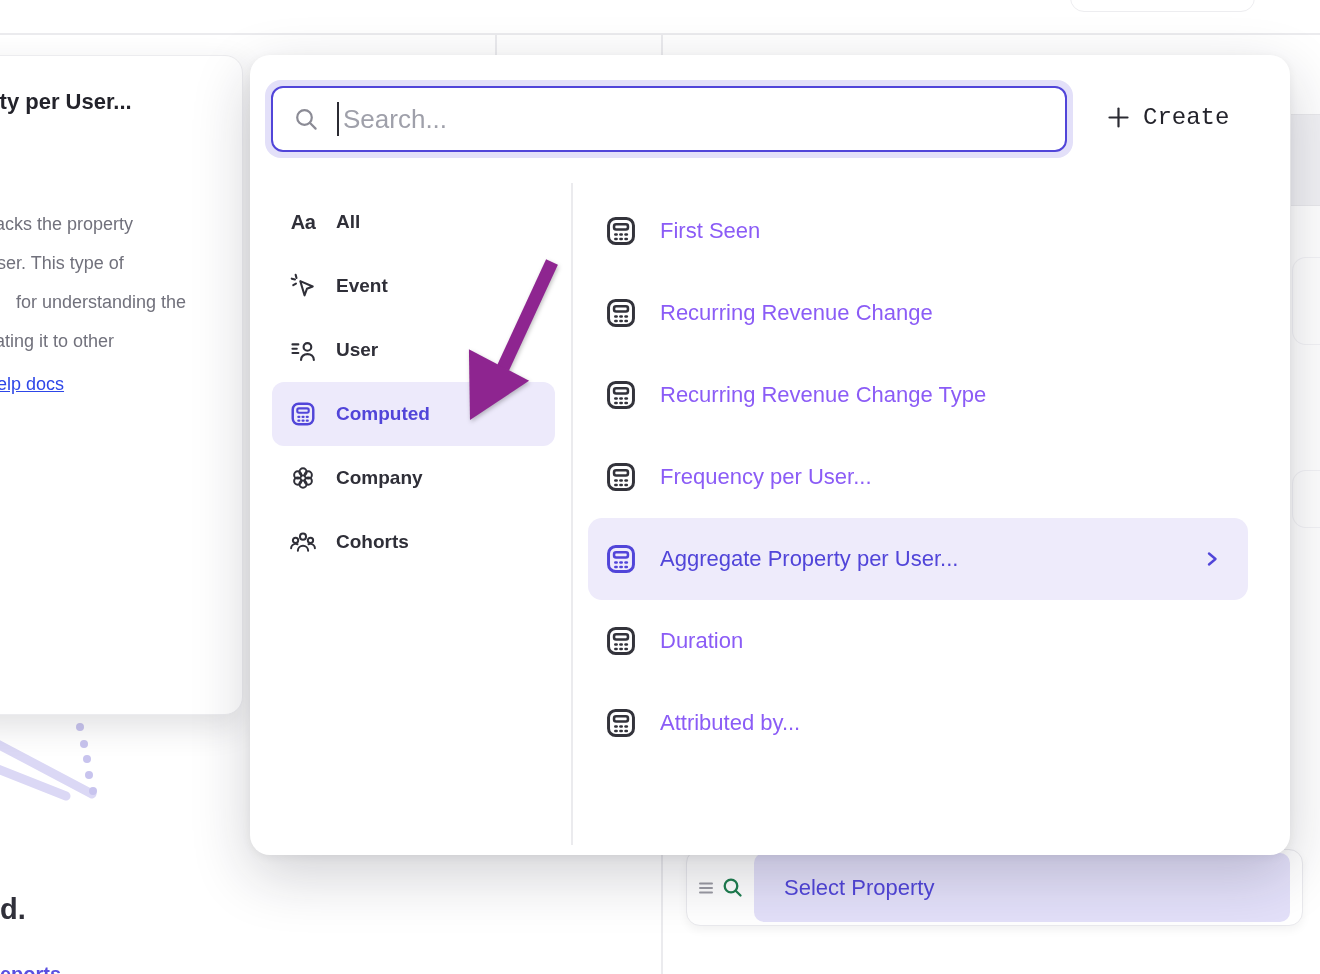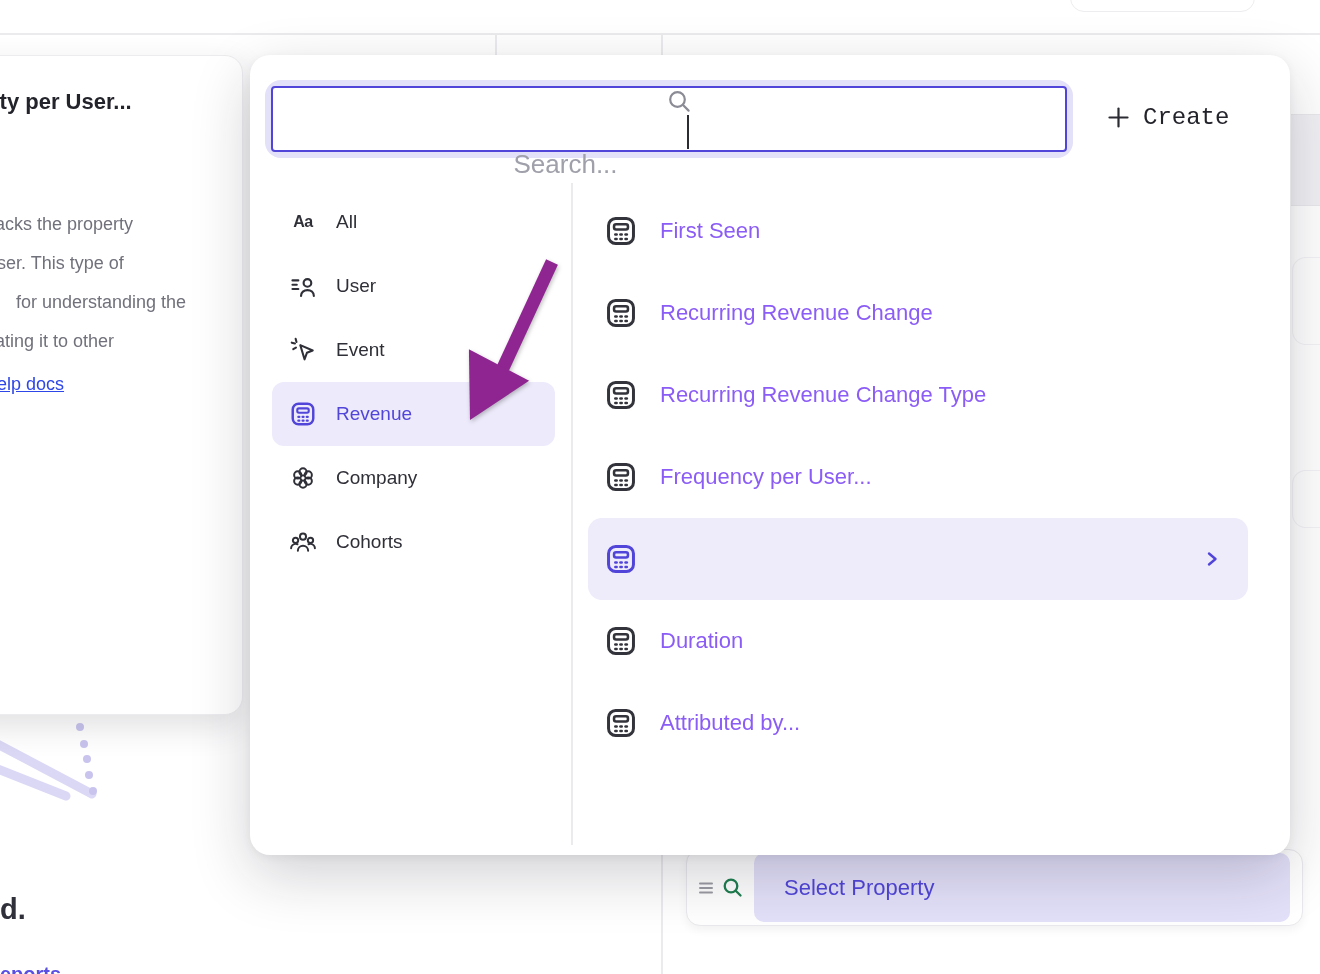--- a/index.html
+++ b/index.html
@@ -47,40 +47,40 @@
                display:flex; align-items:center; cursor:pointer; }
   #prop-pill span { margin-left:30px; font-size:22px; color:#5145d9; font-weight:500; }
 
   
   #modal { left:250px; top:55px; width:1040px; height:800px; background:#fff; border-radius:20px;
            z-index:10; box-shadow:0 20px 60px rgba(25,25,45,.20), 0 2px 10px rgba(0,0,0,.06); }
 
   #search-glow { position:absolute; left:15px; top:25px; width:808px; height:78px;
                  background:#e3e0f9; border-radius:16px; }
   #search-box { position:absolute; inset:6px; background:#fff; border:2px solid #5145d9;
-                border-radius:4px; display:flex; align-items:center; padding-left:20px;flex-direction:column; }
+                border-radius:12px; display:flex; align-items:center; padding-left:20px; }
   #search-box .mag { width:27px; height:27px; flex:none; }
   #search-caret { width:2px; height:34px; background:#2b2b33; margin-left:17px; flex:none; }
   #search-input { border:none; outline:none; flex:1; font-size:26px; color:#2b2b33;
                   font-family:"Liberation Sans",sans-serif; margin-left:4px; background:transparent; }
   #search-input::placeholder { color:#9fa0aa; }
 
   #create-btn { position:absolute; left:857px; top:42px; height:40px; display:flex;
                 align-items:center; gap:13px; cursor:pointer;font-family:Liberation Mono, monospace; }
   #create-btn span { font-size:24px; color:#23232b; font-weight:500; }
 
   #cat-col { position:absolute; left:22px; top:135px; width:283px; }
   .cat { height:64px; display:flex; align-items:center; padding-left:16px; gap:18px;
          border-radius:12px; cursor:pointer; color:#33333b; }
   .cat .cicon { width:30px; height:30px; flex:none; display:flex; align-items:center;
                 justify-content:center; color:#2f2f38; }
-  .cat .clabel { font-size:19px; font-weight:400; color:#2f2f38; }
+  .cat .clabel { font-size:19px; font-weight:700; color:#2f2f38; }
   .cat.active { background:#edeafb; }
   .cat.active .clabel, .cat.active .cicon { color:#5145d9; }
-  .aa-glyph { font-size:16px; font-weight:600; letter-spacing:-0.5px; }
+  .aa-glyph { font-size:20px; font-weight:600; letter-spacing:-0.5px; }
 
   #modal-divider { position:absolute; left:321px; top:128px; width:1.5px; height:662px;
                    background:#ebebee; }
 
   #item-col { position:absolute; left:338px; top:135px; width:660px; }
   .row { height:82px; display:flex; align-items:center; padding-left:16px; gap:22px;
          border-radius:14px; cursor:pointer; position:relative; color:#33333b; }
   .row .calc { width:34px; height:34px; flex:none; color:#33333b; }
   .row .rlabel { font-size:22px; font-weight:500; color:#8b5cf6; }
   .row.selected { background:#eeebfb; }
@@ -164,55 +164,55 @@
 
   <div id="cat-col">
     <div class="cat">
       <span class="cicon">
         <span class="aa-glyph">Aa</span>
       </span>
       <span class="clabel">All</span>
     </div>
     <div class="cat">
       <span class="cicon">
+        <svg width="26" height="26" viewBox="0 0 24 24" fill="none" stroke="currentColor" stroke-width="1.9" stroke-linecap="round" stroke-linejoin="round">
+          <path d="M5.2 1.6l.8 3"></path>
+            <path d="M1.6 5.2l3 .8"></path>
+            <path d="M3 11.2l2.5-1.5"></path>
+          <polygon points="9.5,7.5 21,12.4 15.6,14.6 13.4,20.6"></polygon>
+        </svg>
+      </span>
+      <span class="clabel">Event</span>
+    </div>
+    <div class="cat">
+      <span class="cicon">
         <svg width="27" height="27" viewBox="0 0 24 24" fill="none" stroke="currentColor" stroke-width="1.9" stroke-linecap="round">
           <line x1="2.2" y1="6.6" x2="7.4" y2="6.6"></line>
             <line x1="2.2" y1="10.4" x2="6" y2="10.4"></line>
             <line x1="2.2" y1="14.2" x2="7.4" y2="14.2"></line>
           <circle cx="15.5" cy="8.8" r="3.4"></circle>
           <path d="M9.8 20.4c0-3.2 2.6-5.2 5.7-5.2s5.7 2 5.7 5.2"></path>
         </svg>
       </span>
       <span class="clabel">User</span>
     </div>
-    <div class="cat">
-      <span class="cicon">
-        <svg width="26" height="26" viewBox="0 0 24 24" fill="none" stroke="currentColor" stroke-width="1.9" stroke-linecap="round" stroke-linejoin="round">
-          <path d="M5.2 1.6l.8 3"></path>
-            <path d="M1.6 5.2l3 .8"></path>
-            <path d="M3 11.2l2.5-1.5"></path>
-          <polygon points="9.5,7.5 21,12.4 15.6,14.6 13.4,20.6"></polygon>
-        </svg>
-      </span>
-      <span class="clabel">Event</span>
-    </div>
     <div class="cat active">
       <span class="cicon">
         <svg width="28" height="28" viewBox="0 0 24 24">
           <rect x="3.2" y="3.2" width="17.6" height="17.6" rx="5" fill="none" stroke="currentColor" stroke-width="2.1"></rect>
           <rect x="7.1" y="7.2" width="9.8" height="3.7" rx="1.4" fill="none" stroke="currentColor" stroke-width="1.8"></rect>
           <rect x="7.1" y="13.5" width="2.7" height="1.9" rx="0.9" fill="currentColor"></rect>
           <rect x="10.7" y="13.5" width="2.7" height="1.9" rx="0.9" fill="currentColor"></rect>
           <rect x="14.3" y="13.5" width="2.7" height="1.9" rx="0.9" fill="currentColor"></rect>
           <rect x="7.1" y="16.7" width="2.7" height="1.9" rx="0.9" fill="currentColor"></rect>
           <rect x="10.7" y="16.7" width="2.7" height="1.9" rx="0.9" fill="currentColor"></rect>
           <rect x="14.3" y="16.7" width="2.7" height="1.9" rx="0.9" fill="currentColor"></rect>
         </svg>
       </span>
-      <span class="clabel">Revenue</span>
+      <span class="clabel">Computed</span>
     </div>
     <div class="cat">
       <span class="cicon">
         <svg width="28" height="28" viewBox="0 0 24 24" fill="none" stroke="currentColor" stroke-width="1.7">
           <circle cx="12" cy="6.8" r="3.1"></circle>
             <circle cx="16.5" cy="9.4" r="3.1"></circle>
             <circle cx="16.5" cy="14.6" r="3.1"></circle>
           <circle cx="12" cy="17.2" r="3.1"></circle>
             <circle cx="7.5" cy="14.6" r="3.1"></circle>
             <circle cx="7.5" cy="9.4" r="3.1"></circle>
@@ -294,20 +294,21 @@
       <svg class="calc" viewBox="0 0 24 24">
           <rect x="3.2" y="3.2" width="17.6" height="17.6" rx="5" fill="none" stroke="currentColor" stroke-width="2.1"></rect>
           <rect x="7.1" y="7.2" width="9.8" height="3.7" rx="1.4" fill="none" stroke="currentColor" stroke-width="1.8"></rect>
           <rect x="7.1" y="13.5" width="2.7" height="1.9" rx="0.9" fill="currentColor"></rect>
           <rect x="10.7" y="13.5" width="2.7" height="1.9" rx="0.9" fill="currentColor"></rect>
           <rect x="14.3" y="13.5" width="2.7" height="1.9" rx="0.9" fill="currentColor"></rect>
           <rect x="7.1" y="16.7" width="2.7" height="1.9" rx="0.9" fill="currentColor"></rect>
           <rect x="10.7" y="16.7" width="2.7" height="1.9" rx="0.9" fill="currentColor"></rect>
           <rect x="14.3" y="16.7" width="2.7" height="1.9" rx="0.9" fill="currentColor"></rect>
         </svg>
+      <span class="rlabel">Aggregate Property per User...</span>
       <svg class="chev" viewBox="0 0 20 20">
         <path d="M7 4.5L13.5 10 7 15.5" fill="none" stroke="#5145d9" stroke-width="2.4" stroke-linecap="round" stroke-linejoin="round"></path>
       </svg>
     </div>
     <div class="row">
       <svg class="calc" viewBox="0 0 24 24">
           <rect x="3.2" y="3.2" width="17.6" height="17.6" rx="5" fill="none" stroke="currentColor" stroke-width="2.1"></rect>
           <rect x="7.1" y="7.2" width="9.8" height="3.7" rx="1.4" fill="none" stroke="currentColor" stroke-width="1.8"></rect>
           <rect x="7.1" y="13.5" width="2.7" height="1.9" rx="0.9" fill="currentColor"></rect>
           <rect x="10.7" y="13.5" width="2.7" height="1.9" rx="0.9" fill="currentColor"></rect>

